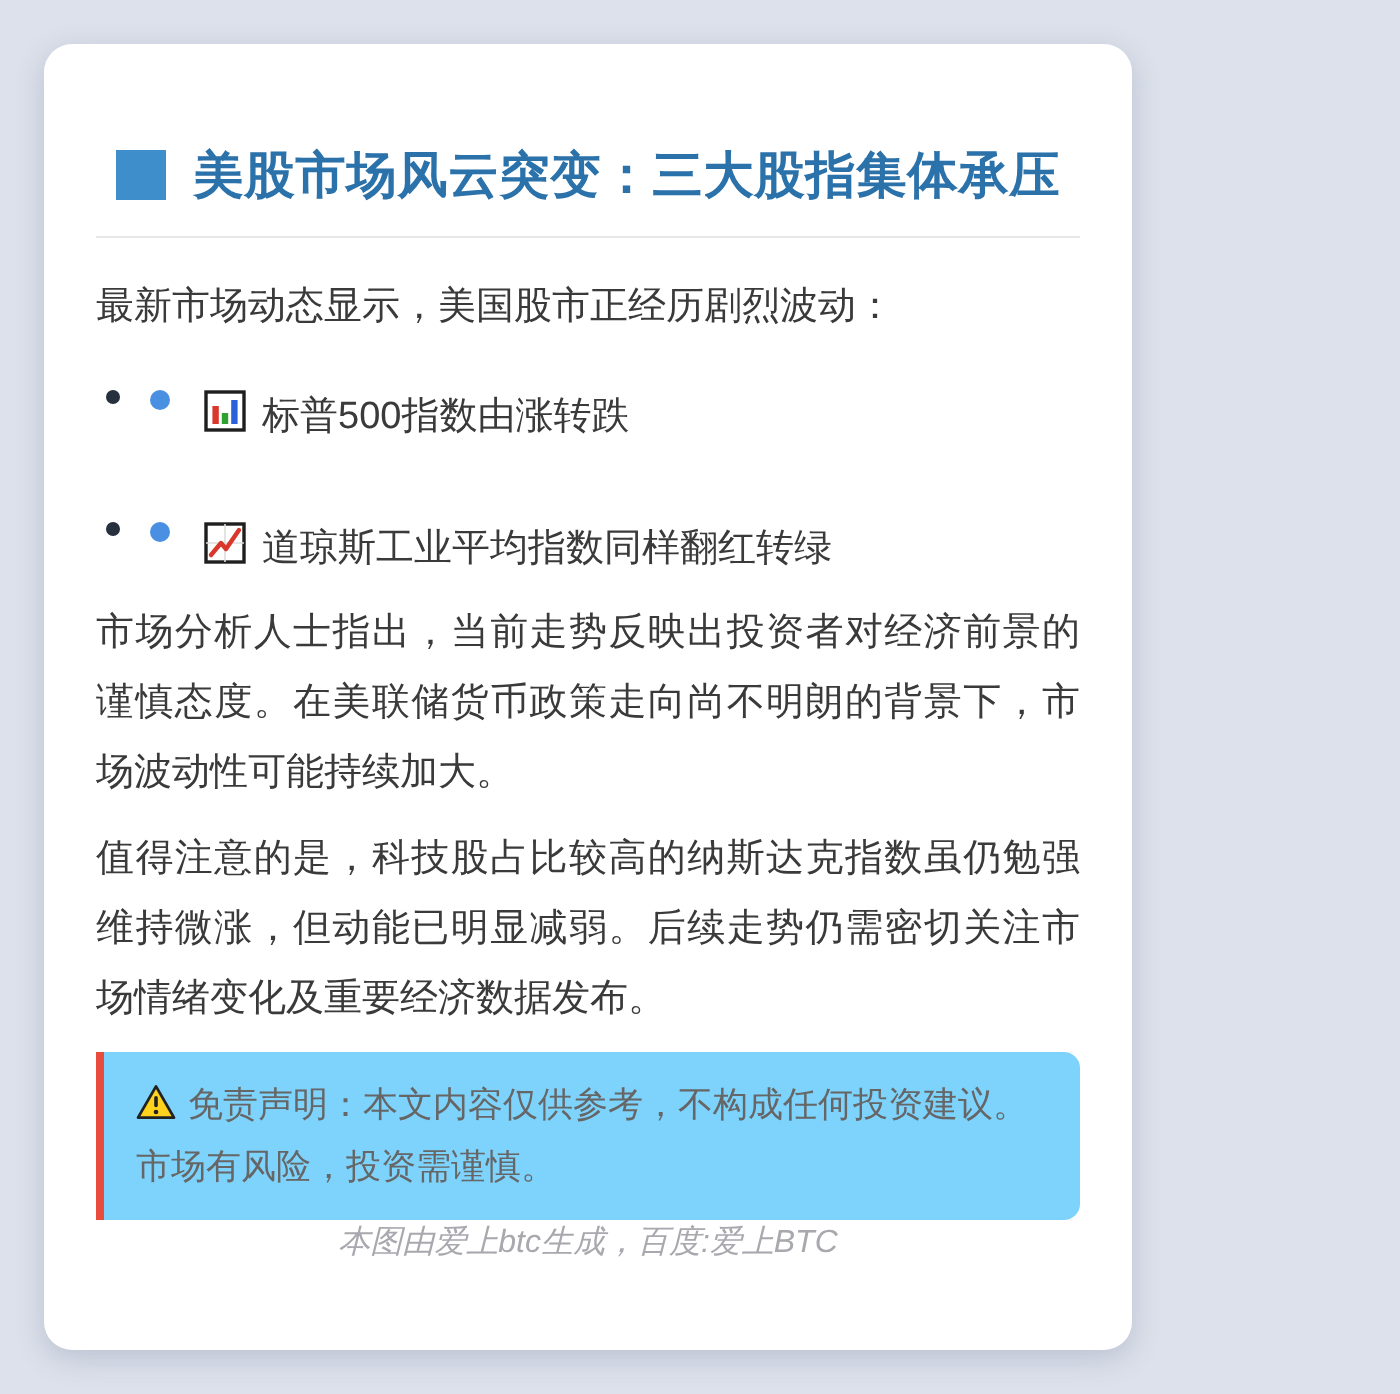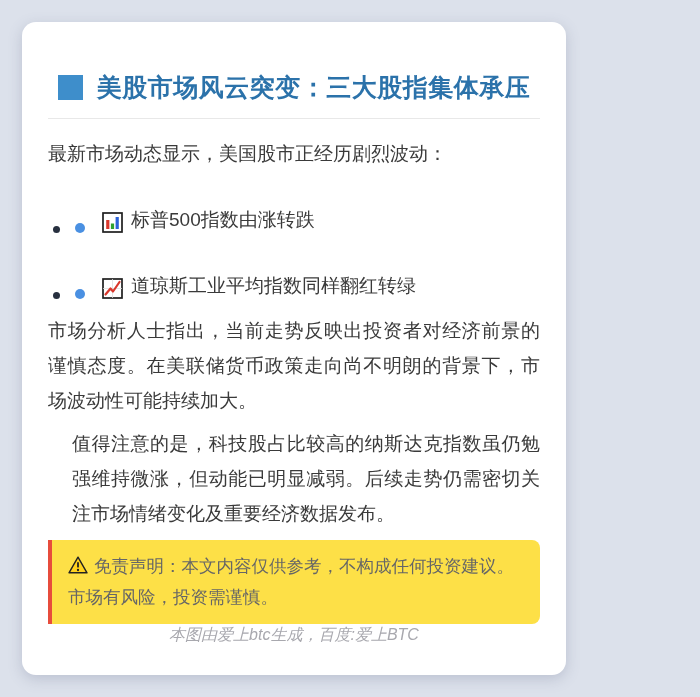--- a/index.html
+++ b/index.html
@@ -48,21 +48,21 @@
     font-size: 19px;
     line-height: 27px;
     color: #3a3a3a;
   }
   .points {
     list-style: none;
     margin-top: 7px;
   }
   .points li {
     display: flex;
-    align-items: flex-end;
+    align-items: flex-start;
     height: 38px;
     margin-top: 28px;
   }
   .dot-dark {
     width: 7px; height: 7px;
     border-radius: 50%;
     background: #27303f;
     margin-left: 5px;
     flex: 0 0 auto;
   }
@@ -82,25 +82,25 @@
   .point-text {
     font-size: 19px;
     color: #3a3a3a;
   }
   .para {
     font-size: 19px;
     line-height: 35px;
     color: #3a3a3a;
     text-align: justify;
   }
-  .para-1 { margin-top: 14px; }
-  .para-2 { margin-top: 8px; margin-left: 24px; }
+  .para-1 { }
+  .para-2 { margin-top: 8px; }
   .disclaimer {
     margin-top: 9px;
-    background: #fde047;
+    background: #7dd3fc;
     border-left: 4px solid #e74c3c;
     border-radius: 0 8px 8px 0;
     padding: 12px 20px 12px 16px;
     display: flex;
   }
   .disclaimer-text {
     font-size: 17.5px;
     line-height: 29px;
     color: #666666;
   }

